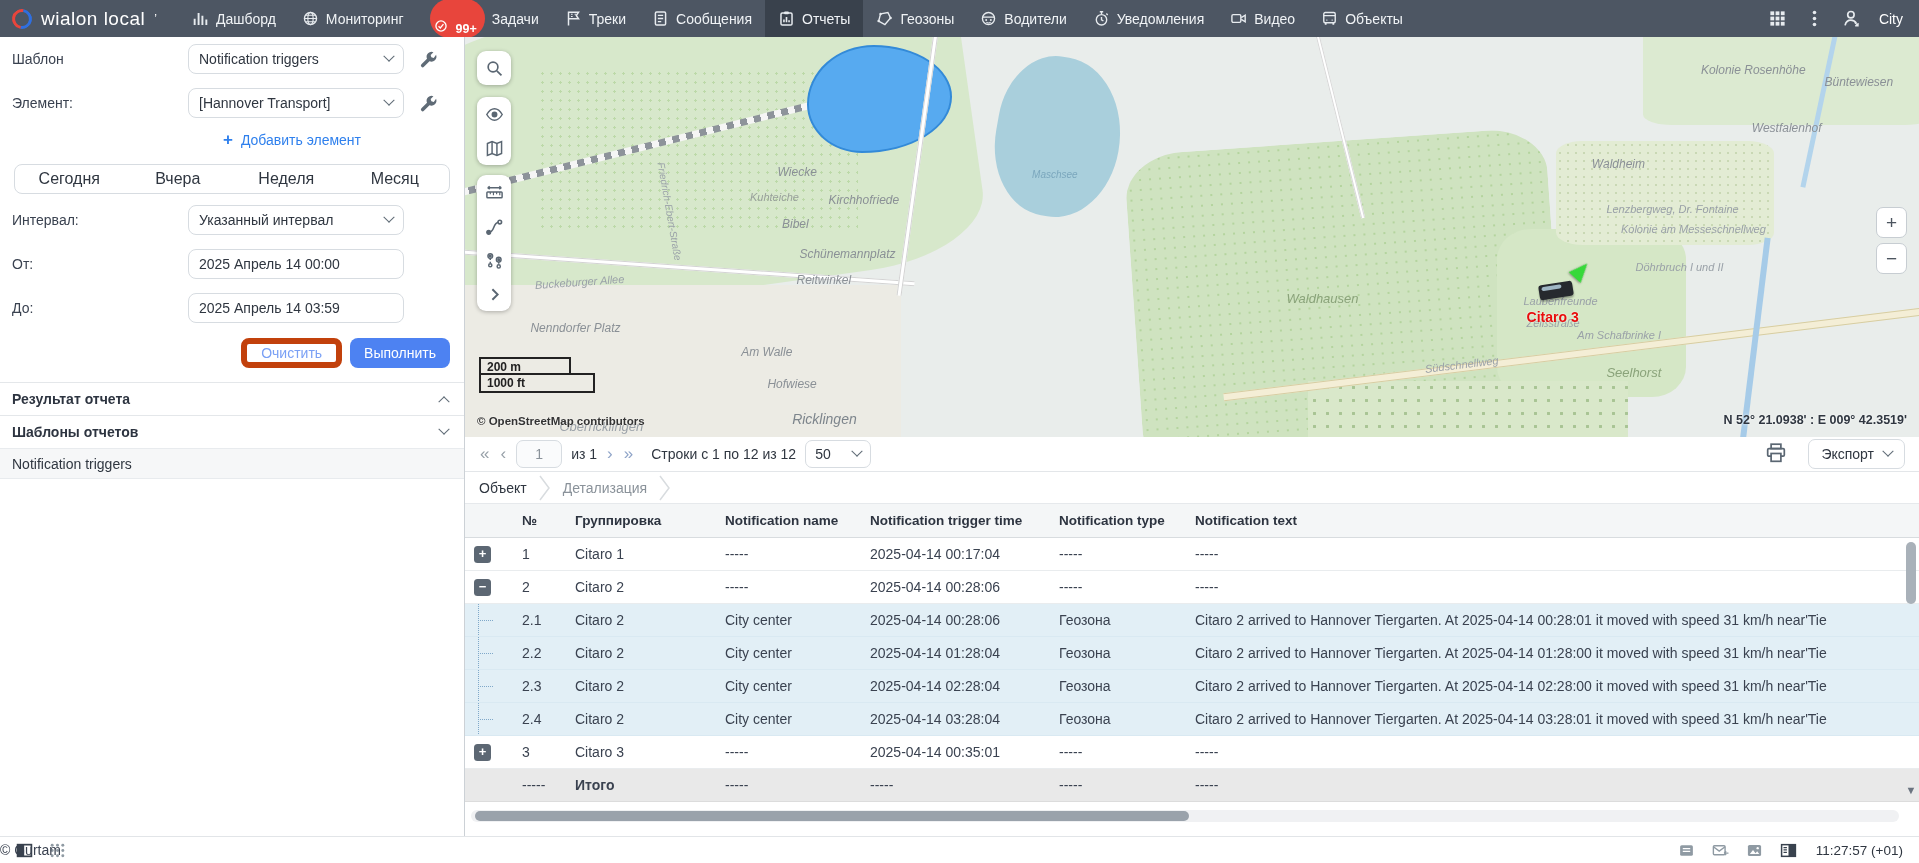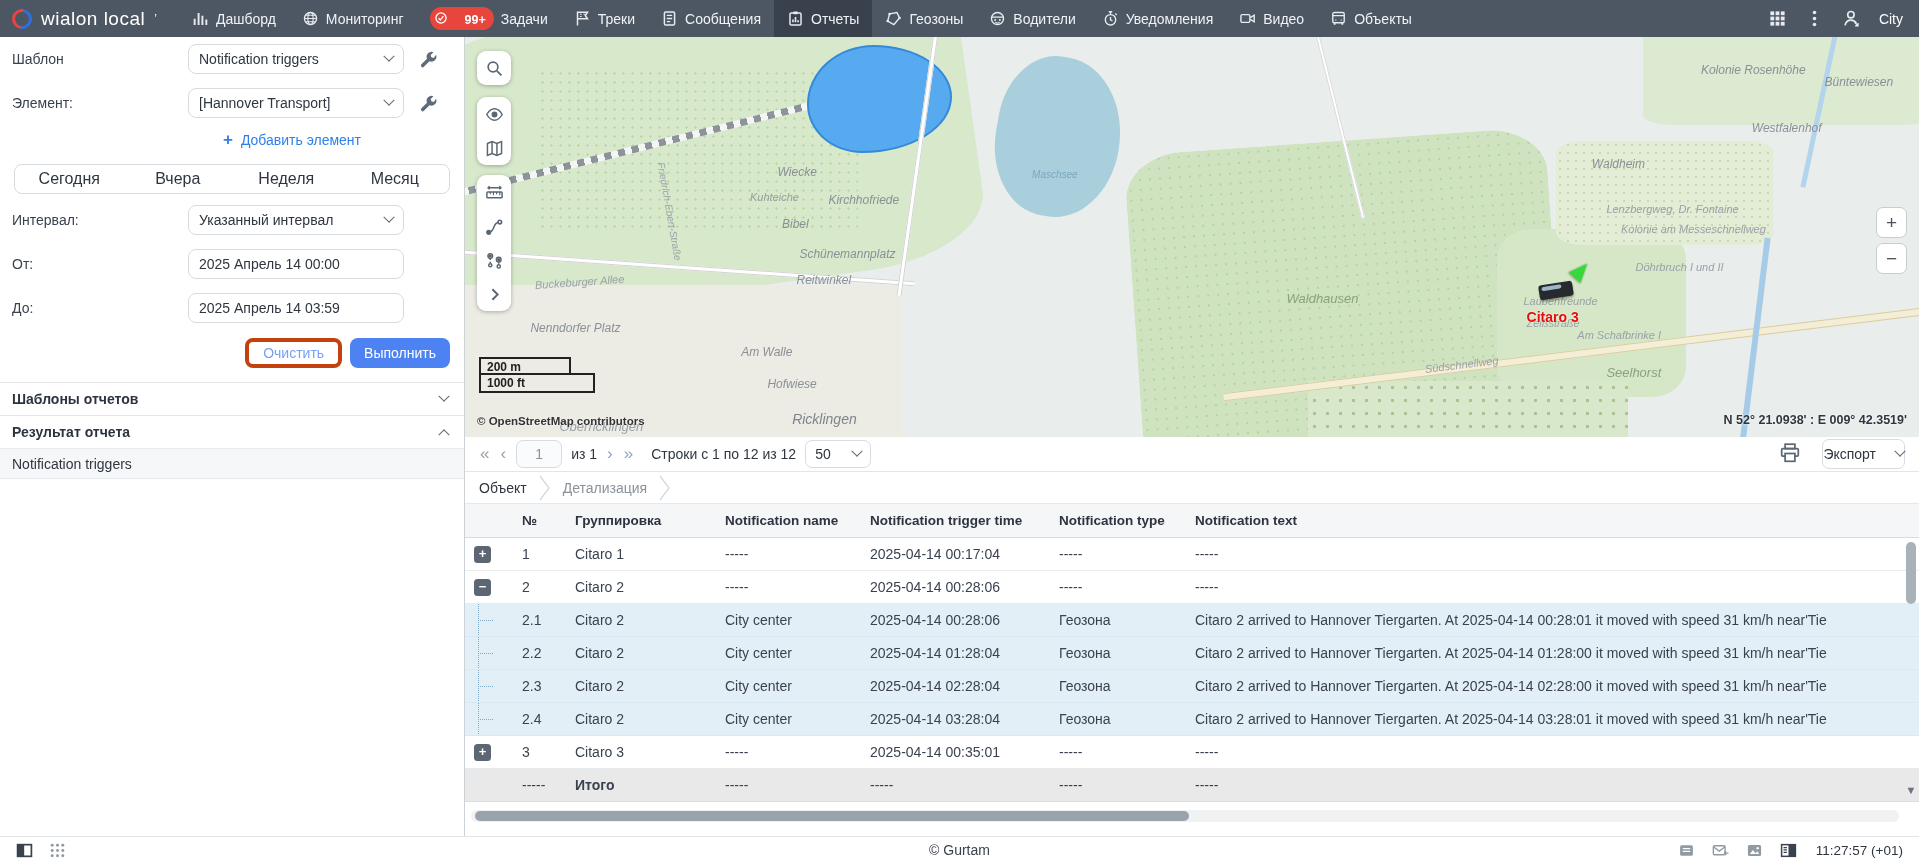--- a/index.html
+++ b/index.html
@@ -10,21 +10,21 @@
   .topnav{height:37px;background:#4d5663;display:flex;align-items:center;color:#f0f3f6;padding:0 10px 0 12px;}
   .logo{display:flex;align-items:center;gap:9px;margin-right:22px;}
   .logo-swirl{width:20px;height:20px;border-radius:50%;border:3px solid transparent;border-top-color:#e8453c;border-left-color:#e8453c;border-bottom-color:#2f6fe0;border-right-color:#2f6fe0;transform:rotate(-35deg);}
   .logo-text{font-size:19px;letter-spacing:.5px;color:#fff;white-space:nowrap;}
   .logo-mark{color:#fff;font-size:12px;vertical-align:super;}
   .nav-items{display:flex;align-items:center;height:37px;}
   .nav-item{display:flex;align-items:center;gap:7px;padding:0 13px;height:37px;cursor:pointer;white-space:nowrap;}
   .nav-item.active{background:#39414c;}
   .nav-ico{width:17px;height:17px;display:inline-flex;color:#e7ebef;}
   .nav-ico svg{width:17px;height:17px;}
-  .nav-badge{display:inline-flex;align-items:center;gap:14px;background:#e8453c;border-radius:999px;padding:4px 8px 2px 4px;color:#fff;}
+  .nav-badge{display:inline-flex;align-items:flex-end;gap:5px;background:#e8453c;border-radius:999px;padding:20px 8px 2px 4px;color:#fff;}
   .nav-badge svg{width:14px;height:14px;}
   .badge-text{font-size:12.5px;font-weight:bold;}
   .nav-right{margin-left:auto;display:flex;align-items:center;gap:18px;padding-right:6px;}
   .nav-right .nav-ico{width:19px;height:19px;}
   .nav-right .nav-ico svg{width:19px;height:19px;}
   .user-label{font-size:14px;color:#fff;}
 
   
   .app{display:flex;height:799px;}
   .sidebar{width:465px;background:#fff;border-right:1px solid #ccd1d6;display:flex;flex-direction:column;}
@@ -38,21 +38,21 @@
   .chev{width:8px;height:8px;border-right:1.8px solid #5f6b76;border-bottom:1.8px solid #5f6b76;transform:rotate(45deg) translate(-2px,-2px);flex:none;}
   .chev.up{transform:rotate(-135deg) translate(-2px,-2px);}
   .wrench{width:20px;height:20px;margin-left:14px;color:#5f6b76;flex:none;cursor:pointer;}
   .wrench svg{width:20px;height:20px;}
   .add-el{display:flex;align-items:center;justify-content:center;gap:8px;color:#2f80ed;padding:6px 0 8px 120px;cursor:pointer;}
   .add-plus{font-size:17px;font-weight:bold;line-height:1;}
   .quick-tabs{margin:8px 14px 4px 14px;height:30px;border:1px solid #d7dce1;border-radius:8px;display:flex;align-items:center;}
   .quick-tab{flex:1;text-align:center;font-size:16px;color:#2f3640;cursor:pointer;}
   .btn-row{display:flex;justify-content:flex-end;gap:8px;padding:8px 14px 14px;}
   .btn{height:30px;border-radius:8px;padding:0 14px;display:flex;align-items:center;font-size:14px;cursor:pointer;}
-  .btn.ghost{border:4px solid #c2410c;color:#7aa0f5;background:#fff;}
+  .btn.ghost{border:6px solid #c2410c;color:#7aa0f5;background:#fff;}
   .btn.primary{background:#4d82f2;color:#fff;}
   .section{border-top:1px solid #e4e7ea;height:33px;display:flex;align-items:center;justify-content:space-between;padding:0 16px 0 12px;font-weight:bold;color:#2d3440;cursor:pointer;}
   .section:first-of-type{margin-top:6px;}
   .side-item{border-top:1px solid #e8ebee;border-bottom:1px solid #e8ebee;height:31px;display:flex;align-items:center;padding:0 12px;background:#f6f7f8;color:#2f3640;cursor:pointer;}
 
   
   .map{position:relative;height:400px;background:#e9edeb;overflow:hidden;}
   .map *{position:absolute;}
   .m-green1{left:-3%;top:-8%;width:38%;height:72%;background:#d7e8cb;border-radius:22%;transform:rotate(-8deg);}
   .m-green1b{left:5%;top:8%;width:22%;height:40%;background-image:radial-gradient(#bcd9a8 1.2px,transparent 1.4px);background-size:9px 9px;}
@@ -98,21 +98,21 @@
   
   .rtoolbar{height:35px;border-bottom:1px solid #e3e6e9;display:flex;align-items:center;padding:0 14px;gap:9px;background:#fff;}
   .pager-btn{color:#97a0a8;font-size:17px;cursor:pointer;padding:0 1px;}
   .pager-btn.fwd{color:#8fa4c8;}
   .page-box{width:46px;height:28px;border:1px solid #d7dce1;border-radius:7px;background:#fafbfc;color:#8a929a;display:flex;align-items:center;justify-content:center;}
   .rows-label{margin-left:8px;}
   .size-select{width:66px;height:28px;border:1px solid #d7dce1;border-radius:7px;display:flex;align-items:center;justify-content:space-between;padding:0 9px;cursor:pointer;}
   .spacer{flex:1;}
   .print-btn{width:24px;height:24px;color:#5a6672;cursor:pointer;margin-right:10px;}
   .print-btn svg{width:22px;height:22px;}
-  .export-btn{height:30px;border:1px solid #d7dce1;border-radius:7px;display:flex;align-items:center;gap:20px;padding:0 0;cursor:pointer;}
+  .export-btn{height:30px;border:1px solid #d7dce1;border-radius:7px;display:flex;align-items:center;gap:10px;padding:0 12px;cursor:pointer;}
 
   
   .crumbs{height:32px;display:flex;align-items:center;padding-left:14px;border-bottom:1px solid #e6e9ec;background:#fff;}
   .crumb{font-size:14px;color:#8a929a;cursor:pointer;padding:0 8px;}
   .crumb.active{color:#2f3640;padding-left:0;}
   .crumb-sep{display:flex;margin:0 4px;}
 
   
   .grid-wrap{position:relative;flex:1;background:#fff;}
   .thead{display:grid;grid-template-columns:47px 53px 150px 145px 189px 136px 1fr;height:34px;background:#f4f6f7;border-bottom:1px solid #d8dcdf;font-weight:bold;font-size:13.5px;color:#2d3440;}
@@ -132,21 +132,21 @@
   .varrow{position:absolute;bottom:0;left:0;width:12px;text-align:center;color:#6b7480;font-size:11px;cursor:pointer;}
   .hscroll{position:absolute;left:6px;right:20px;bottom:14px;height:12px;background:#f0f1f3;border-radius:6px;}
   .hthumb{position:absolute;left:4px;top:1px;width:50%;height:10px;background:#9aa2ab;border-radius:5px;}
 
   
   .footer{height:27px;border-top:1px solid #e2e5e8;background:#fff;display:flex;align-items:center;padding:0 16px;position:relative;}
   .f-left{display:flex;gap:16px;align-items:center;}
   .f-ico{width:17px;height:17px;color:#8f9aa3;cursor:pointer;}
   .f-ico svg{width:17px;height:17px;}
   .f-ico.dark{color:#39424e;}
-  .f-center{position:absolute;left:0;right:0;text-align:center;color:#3a4250;}
+  .f-center{position:absolute;left:0;right:0;text-align:left;color:#3a4250;}
   .f-right{margin-left:auto;display:flex;gap:17px;align-items:center;z-index:1;}
   .f-time{font-size:13.5px;color:#2f3640;margin-left:2px;}
 </style>
 </head>
 <body>
 
 <nav class="topnav">
   <div class="logo">
     <span class="logo-swirl"></span>
     <span class="logo-text">wialon local</span>
@@ -352,26 +352,26 @@
       <div class="input">
         <span class="sel-text">2025 Апрель 14 03:59</span>
       </div>
       <span class="wrench" style="visibility:hidden"></span>
     </div>
     <div class="btn-row">
       <div class="btn ghost">Очистить</div>
       <div class="btn primary">Выполнить</div>
     </div>
     <div class="section">
+      <span>Результат отчета</span>
+      <span class="chev up"></span>
+    </div>
+    <div class="section">
       <span>Шаблоны отчетов</span>
       <span class="chev"></span>
-    </div>
-    <div class="section">
-      <span>Результат отчета</span>
-      <span class="chev up"></span>
     </div>
     <div class="side-item">
       <span>Notification triggers</span>
     </div>
   </aside>
 
   <main class="main">
 
     <div class="map">
       <div class="m-green1"></div>

